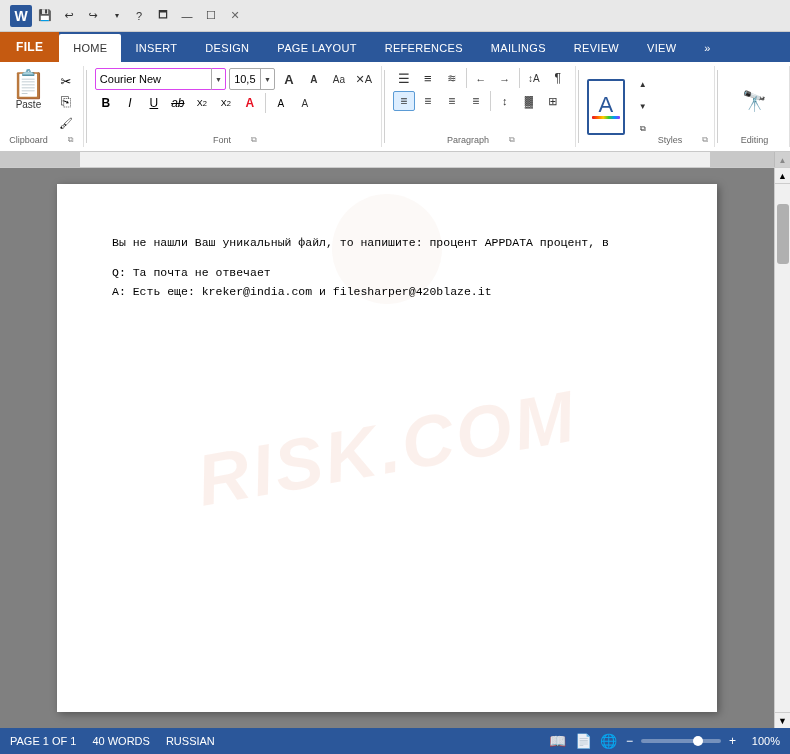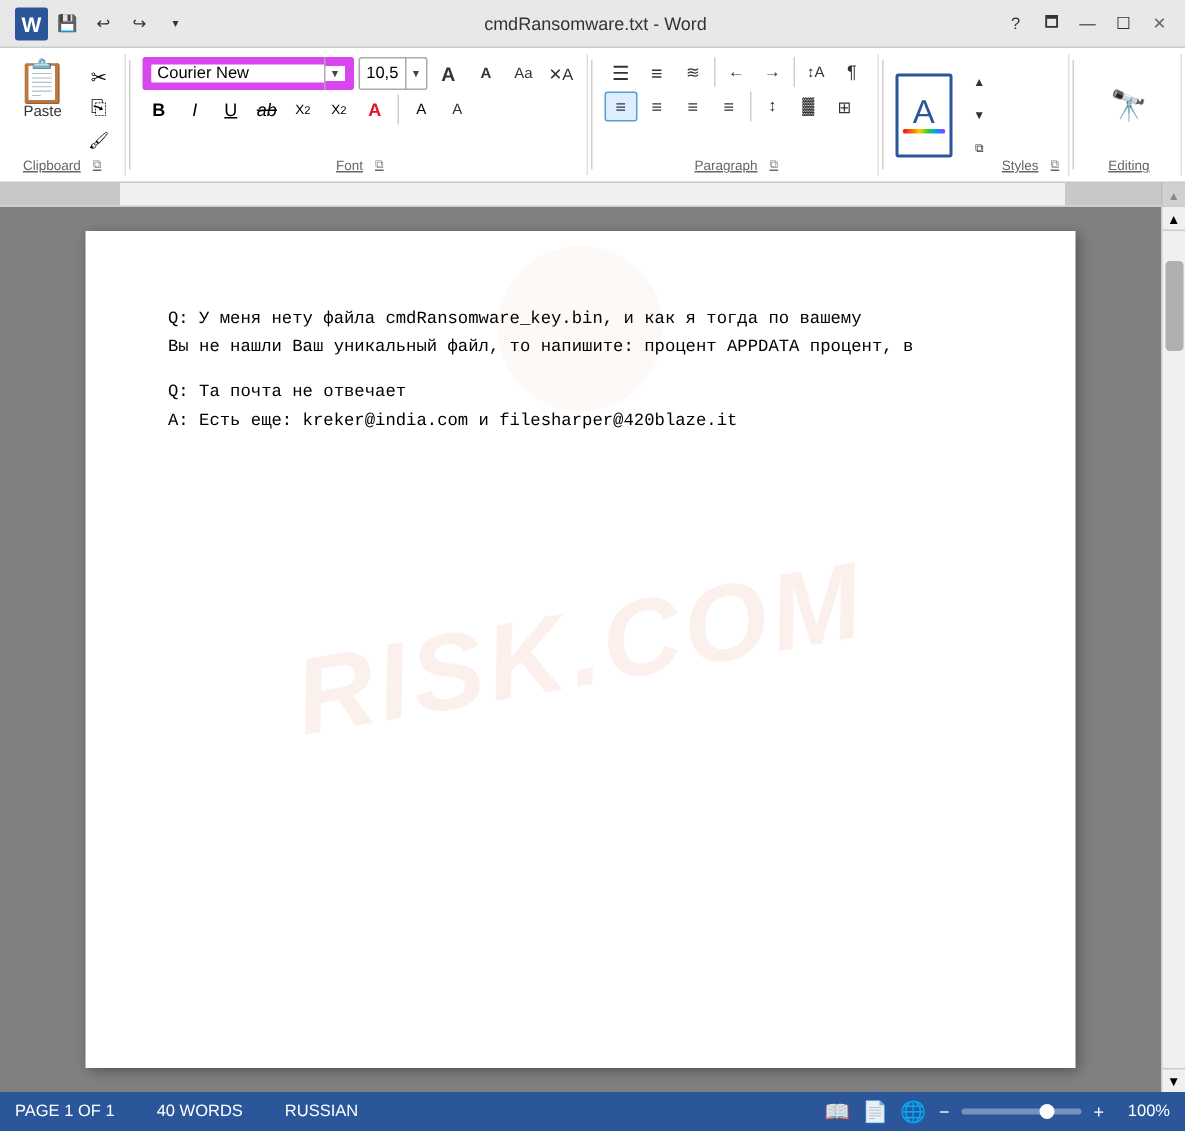--- a/index.html
+++ b/index.html
@@ -105,22 +105,21 @@
     .ribbon-group-label {
       font-size: 9px;
       color: #666;
       text-align: left;
       margin-top: auto;
       padding-top: 2px;
       width: 100%;
       display: flex;
       align-items: center;
       justify-content: center;
-      gap: 8px;
-      text-decoration: underline;
+      gap: 20px;
     }
     .ribbon-group-label-expander {
       font-size: 8px;
       color: #888;
       cursor: pointer;
     }
 
     
     .clipboard-group { min-width: 70px; }
     .paste-btn {
@@ -394,30 +393,41 @@
 <div class="main-layout" style="height:754px;">
 
   <div class="title-bar" style="height:32px; background:#e8e8e8; display:flex; align-items:center; padding:0 6px;">
     <div class="quick-access">
       <div class="word-icon">W</div>
       <div class="icon-btn" title="Save">💾</div>
       <div class="icon-btn" title="Undo">↩</div>
       <div class="icon-btn" title="Redo">↪</div>
       <div class="icon-btn" style="font-size:8px;">▾</div>
     </div>
-    <div class="title-bar-title">cmdRansomware.txt - Word</div>
     <div class="title-bar-controls">
       <div class="icon-btn">?</div>
       <div class="icon-btn" style="font-size:10px;">🗖</div>
       <div class="icon-btn">—</div>
       <div class="icon-btn">☐</div>
       <div class="icon-btn title-btn close" style="color:#666;">✕</div>
     </div>
   </div>
 
+  <div class="ribbon-tabs">
+    <div class="ribbon-tab file-tab">FILE</div>
+    <div class="ribbon-tab active">HOME</div>
+    <div class="ribbon-tab">INSERT</div>
+    <div class="ribbon-tab">DESIGN</div>
+    <div class="ribbon-tab">PAGE LAYOUT</div>
+    <div class="ribbon-tab">REFERENCES</div>
+    <div class="ribbon-tab">MAILINGS</div>
+    <div class="ribbon-tab">REVIEW</div>
+    <div class="ribbon-tab">VIEW</div>
+    <div class="ribbon-tab">»</div>
+  </div>
 
   <div class="ribbon-body">
 
     <div class="ribbon-group clipboard-group" style="padding:2px 6px; min-width:80px;">
       <div class="ribbon-group-content" style="display:flex; align-items:flex-start; gap:4px; flex:1;">
         <div class="paste-btn" style="display:flex;flex-direction:column;align-items:center;padding:2px 4px;cursor:pointer;">
           <div style="font-size:28px; line-height:1;">📋</div>
           <div style="font-size:10px; color:#333;">Paste</div>
         </div>
         <div class="ribbon-small-btns" style="display:flex;flex-direction:column;gap:3px; padding-top:4px;">
@@ -431,21 +441,21 @@
         <span class="ribbon-group-label-expander">⧉</span>
       </div>
     </div>
 
     <div class="group-divider"></div>
 
     <div class="ribbon-group" style="padding:2px 6px; min-width:200px;">
       <div style="display:flex; flex-direction:column; gap:3px; flex:1;">
 
         <div style="display:flex; gap:3px; align-items:center;">
-          <div class="font-selector" style="display:flex;align-items:center;border:6px solid #d946ef;height:22px;border-radius:2px;">
+          <div class="font-selector" style="display:flex;align-items:center;border:1px solid #d946ef;height:22px;border-radius:2px;">
             <input class="font-name-input" style="width: 115px; border: none; outline: none; font-size: 11px; padding: 0px 4px;" value="Courier New">
             <div class="font-dropdown-btn" style="width:14px;height:22px;display:flex;align-items:center;justify-content:center;cursor:pointer;border-left:1px solid #ababab;font-size:7px;">▼</div>
           </div>
           <div class="font-selector" style="display:flex;align-items:center;border:1px solid #ababab;height:22px;border-radius:2px;">
             <input class="font-size-input" style="width: 30px; border: none; outline: none; font-size: 11px; padding: 0px 3px; text-align: center;" value="10,5">
             <div class="font-dropdown-btn" style="width:14px;height:22px;display:flex;align-items:center;justify-content:center;cursor:pointer;border-left:1px solid #ababab;font-size:7px;">▼</div>
           </div>
           <div class="icon-btn" style="font-size:13px;font-weight:bold;">A</div>
           <div class="icon-btn" style="font-size:10px;font-weight:bold;">A</div>
           <div class="icon-btn" style="font-size:10px;">Aa</div>
@@ -553,38 +563,37 @@
   <div class="content-area" style="flex:1; display:flex; overflow:hidden;">
 
     <div class="doc-wrapper" style="flex:1;background:#808080;display:flex;justify-content:center;padding:16px 0; overflow:hidden;">
       <div class="doc-page" style="background:white;width:660px;min-height:440px;box-shadow:2px 2px 8px rgba(0,0,0,0.35);padding:50px 55px;position:relative;overflow:hidden;">
 
         <div style="position:absolute;top:10px;left:50%;transform:translateX(-50%);opacity:0.06;width:110px;height:110px;border-radius:50%;background:#c8a070;pointer-events:none;"></div>
 
         <div style="position:absolute;top:50%;left:50%;transform:translate(-50%,-50%) rotate(-10deg);opacity:0.07;font-size:72px;font-weight:900;color:#d04000;white-space:nowrap;letter-spacing:3px;pointer-events:none;user-select:none;font-style:italic;font-family:Arial Black,Arial,sans-serif;">RISK.COM</div>
 
         <div class="doc-text" style="font-family:'Courier New',Courier,monospace;font-size:11.5px;line-height:1.65;color:#000;position:relative;z-index:1;">
-          <div>Q: У меня нету файла cmdRansomware_key.bin, и как я тогда по вашему</div>
           <div>Вы не нашли Ваш уникальный файл, то напишите: процент APPDATA процент, в</div>
           <div style="height:1em;"></div>
           <div>Q: Та почта не отвечает</div>
           <div>A: Есть еще: kreker@india.com и filesharper@420blaze.it</div>
         </div>
       </div>
     </div>
 
     <div class="scrollbar-v" style="width:16px;background:#f0f0f0;border-left:1px solid #ccc;display:flex;flex-direction:column;align-items:center;">
       <div style="width:16px;height:16px;display:flex;align-items:center;justify-content:center;font-size:9px;cursor:pointer;border-bottom:1px solid #ccc;">▲</div>
       <div class="scrollbar-thumb"></div>
       <div style="width:16px;height:16px;display:flex;align-items:center;justify-content:center;font-size:9px;cursor:pointer;border-top:1px solid #ccc;margin-top:auto;">▼</div>
     </div>
 
   </div>
 
-  <div class="status-bar" style="background:#2b579a;height:26px;display:flex;align-items:center;padding:0 10px;color:white;font-size:11px;gap:28px;">
+  <div class="status-bar" style="background:#2b579a;height:26px;display:flex;align-items:center;padding:0 10px;color:white;font-size:11px;gap:16px;">
     <span>PAGE 1 OF 1</span>
     <span>40 WORDS</span>
     <span>RUSSIAN</span>
     <div class="status-right" style="margin-left:auto;display:flex;align-items:center;gap:8px;">
       <div style="font-size:14px;cursor:pointer;color:white;opacity:0.9;">📖</div>
       <div style="font-size:14px;cursor:pointer;color:white;opacity:0.9;">📄</div>
       <div style="font-size:14px;cursor:pointer;color:white;opacity:0.9;">🌐</div>
       <div style="cursor:pointer;font-size:12px;">−</div>
       <div style="width:80px;height:4px;background:rgba(255,255,255,0.35);border-radius:2px;position:relative;cursor:pointer;">
         <div style="width:10px;height:10px;background:white;border-radius:50%;position:absolute;top:-3px;left:65%;"></div>

